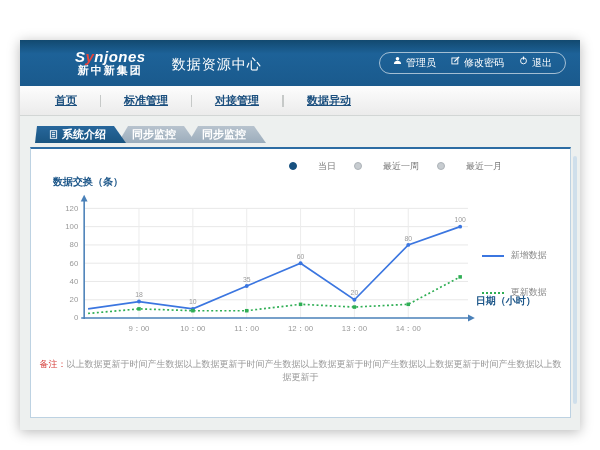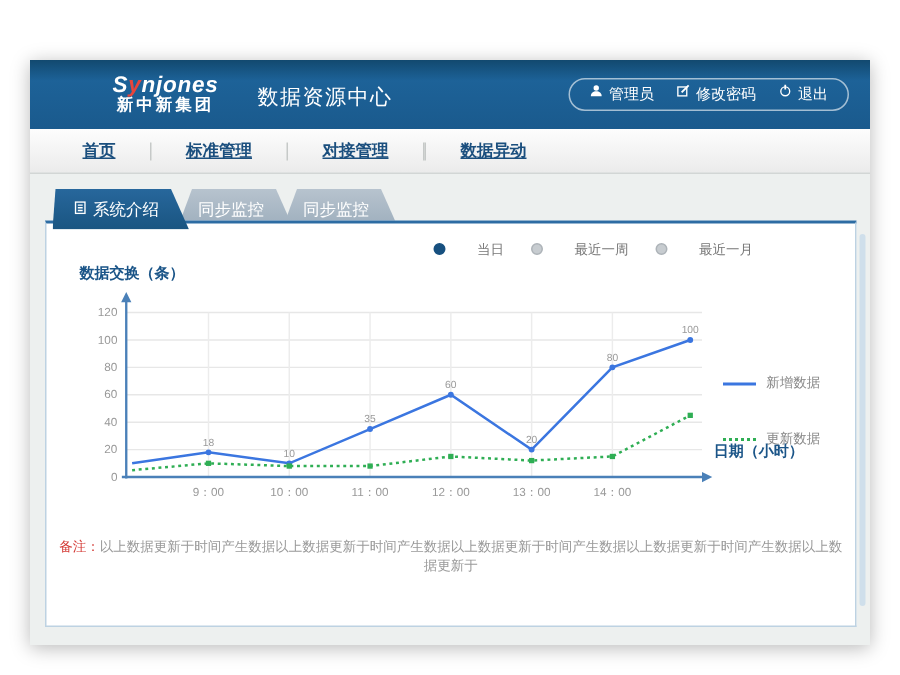--- a/index.html
+++ b/index.html
@@ -25,22 +25,22 @@
 
   
   .nav { height:30px; background:linear-gradient(180deg,#fdfdfd,#ebebeb);
          border-bottom:1px solid #d2d6d5; display:flex; align-items:center; padding-left:12px; }
   .nav-item { font-size:11px; font-weight:bold; color:#1b4f7e; padding:0 23px; cursor:pointer;text-decoration:underline; }
   .nav-sep { width:1px; height:12px; background:#c6c9c8; }
 
   
   .content { position:relative; padding:10px 9px 12px 10px; }
   .tabs { display:flex; margin-left:5px; height:21px; }
-  .tab { height:27px; display:flex; align-items:center; gap:4px; padding:0 20px 0 14px;
-         font-size:11px; font-weight:normal; color:#fff; cursor:pointer; margin-right:-8px;
+  .tab { height:17px; display:flex; align-items:center; gap:4px; padding:0 20px 0 14px;
+         font-size:11px; font-weight:bold; color:#fff; cursor:pointer; margin-right:-8px;
          clip-path:polygon(10px 0, calc(100% - 12px) 0, 100% 100%, 0 100%);
          background:linear-gradient(180deg,#b7c3ce,#9cadbc); }
   .tab.active { background:linear-gradient(180deg,#27679c,#1a5581); z-index:2;
                 clip-path:polygon(2px 0, calc(100% - 12px) 0, 100% 100%, 0 100%); }
   .panel { background:#fff; border:1px solid #bdd2e2; border-top:2px solid #2d6ca3;
            min-height:271px; padding:6px 8px 10px 8px; position:relative; }
   .filter-row { display:flex; justify-content:flex-end; gap:18px; padding:4px 60px 0 0;
                 height:18px; align-items:center; }
   .radio-item { display:flex; align-items:center; gap:21px; font-size:9px; color:#777; cursor:pointer; }
   .radio { width:8px; height:8px; border-radius:50%; background:#c7ccd0; border:1px solid #adb3b8; }

